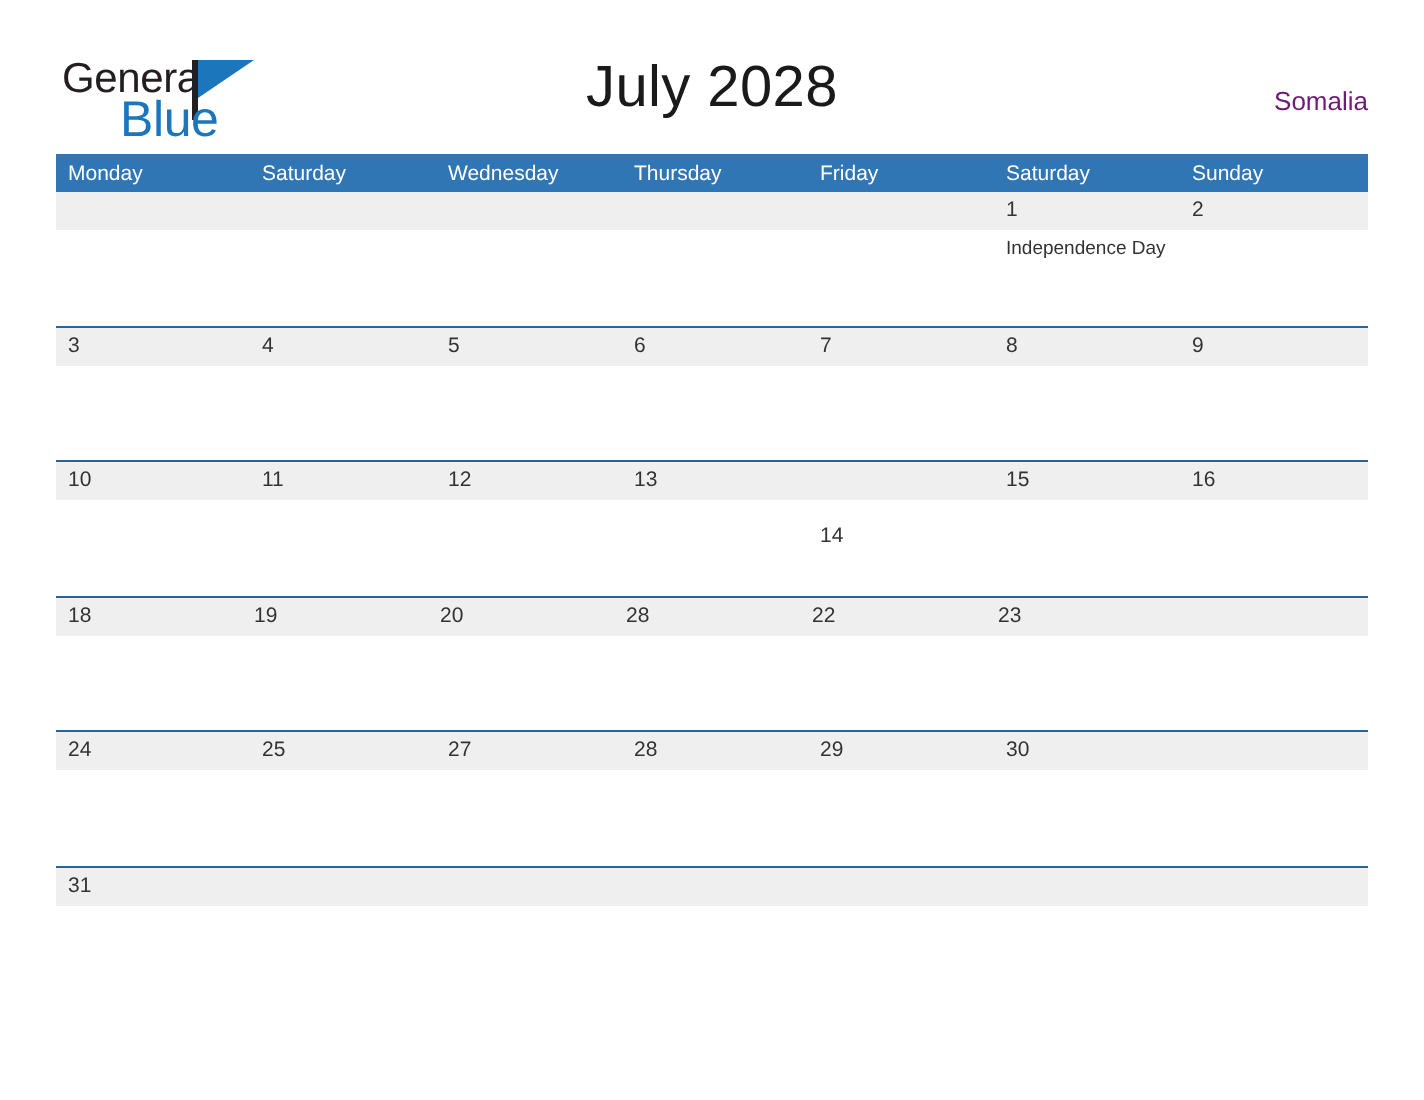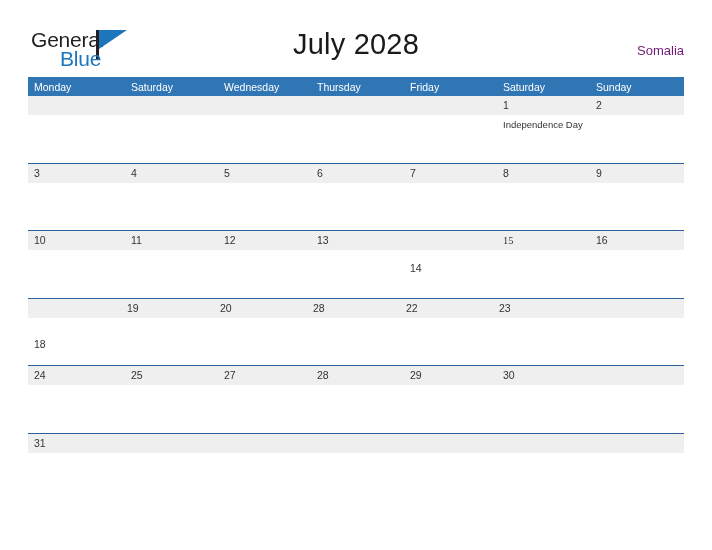--- a/index.html
+++ b/index.html
@@ -38,21 +38,21 @@
     top: 0;
     font-size: 21px;
     letter-spacing: -0.2px;
     color: #231f20;
     font-family: "Liberation Sans", sans-serif;
   }
   .logo-blue {
     position: absolute;
     left: 29px;
     top: 19px;
-    font-size: 21px;
+    font-size: 25px;
     letter-spacing: -0.2px;
     color: #1b76bc;
     font-family: "Liberation Sans", sans-serif;
   }
   .logo-flag {
     position: absolute;
     left: 65px;
     top: 1px;
     width: 31px;
     height: 21px;
@@ -272,40 +272,40 @@
           </div>
           <div class="day-cell" style="width: 93px;">
             <span class="day-num">12</span>
           </div>
           <div class="day-cell" style="width: 93px;">
             <span class="day-num">13</span>
           </div>
           <div class="day-cell" style="width: 93px; margin-top: 28px;">
             <span class="day-num">14</span>
           </div>
-          <div class="day-cell" style="width: 93px; font-family: Liberation Serif, serif;">
+          <div class="day-cell" style="width: 93px;">
             <span class="day-num">15</span>
           </div>
           <div class="day-cell" style="width: 94px;">
             <span class="day-num">16</span>
           </div>
         </div>
         <div class="events-layer">
           <div class="event-col" style="width: 97px;"></div>
           <div class="event-col" style="width: 93px;"></div>
           <div class="event-col" style="width: 93px;"></div>
           <div class="event-col" style="width: 93px;"></div>
           <div class="event-col" style="width: 93px;"></div>
           <div class="event-col" style="width: 93px;"></div>
           <div class="event-col" style="width: 94px;"></div>
         </div>
       </div>
       <div class="week-row">
         <div class="week-band">
-          <div class="day-cell" style="width: 93px; margin-top: 36px;">
+          <div class="day-cell" style="width: 93px;">
             <span class="day-num">18</span>
           </div>
           <div class="day-cell" style="width: 93px;">
             <span class="day-num">19</span>
           </div>
           <div class="day-cell" style="width: 93px;">
             <span class="day-num">20</span>
           </div>
           <div class="day-cell" style="width: 93px;">
             <span class="day-num">28</span>

